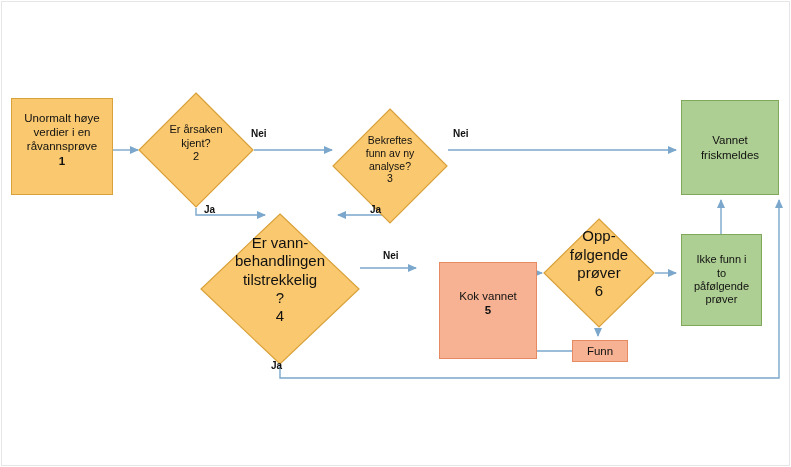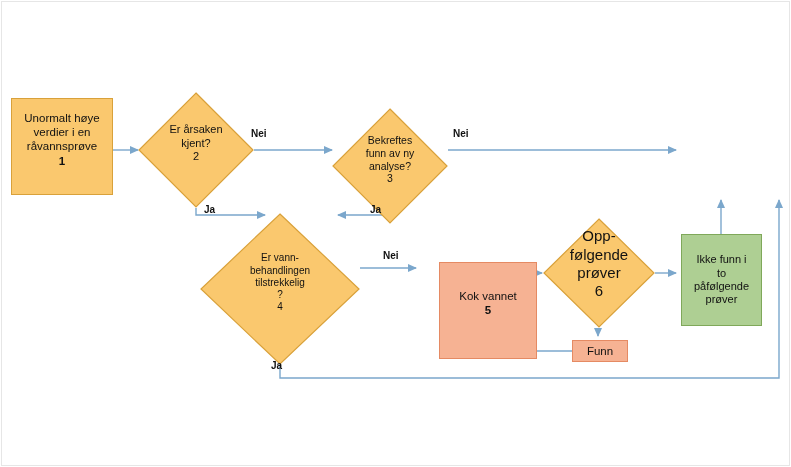--- a/index.html
+++ b/index.html
@@ -164,21 +164,21 @@
 analyse?</span>
         <div class="num">3</div>
       </div>
     </div>
   </div>
 
   <div class="diamond-wrap" style="left:200px; top:213px; width:160px; height:152px;">
     <svg class="diamond-shape" viewBox="0 0 160 152" preserveAspectRatio="none" xmlns="http://www.w3.org/2000/svg">
       <polygon points="80,1 159,76 80,151 1,76" fill="#fac86e" stroke="#d9a13a" stroke-width="1.2"></polygon>
     </svg>
-    <div class="diamond-label" style="font-size:10px;">
+    <div class="diamond-label" style="font-size:15px;">
       <div><span>Er vann-
 behandlingen
 tilstrekkelig
 ?</span>
         <div class="num">4</div>
       </div>
     </div>
   </div>
 
   <div class="node rect-salmon" style="left:419px; top:262px; width:98px; height:97px; font-size:11.5px;margin-left:20px;">
@@ -204,20 +204,24 @@
     <div class="inner">Funn</div>
   </div>
 
   <div class="node rect-green" style="left:681px; top:234px; width:81px; height:92px; font-size:11px;">
     <div class="inner">Ikke funn i
 to
 påfølgende
 prøver</div>
   </div>
 
+  <div class="node rect-green" style="left:681px; top:100px; width:98px; height:95px; font-size:11.5px;">
+    <div class="inner">Vannet
+friskmeldes</div>
+  </div>
 
   <div class="edge-label" style="left:251px; top:128px; font-size:10px;">Nei</div>
   <div class="edge-label" style="left:204px; top:204px; font-size:10px;">Ja</div>
   <div class="edge-label" style="left:453px; top:128px; font-size:10px;">Nei</div>
   <div class="edge-label" style="left:370px; top:204px; font-size:10px;">Ja</div>
   <div class="edge-label" style="left:383px; top:250px; font-size:10px;">Nei</div>
   <div class="edge-label" style="left:271px; top:360px; font-size:10px;">Ja</div>
 
 </div>
 

